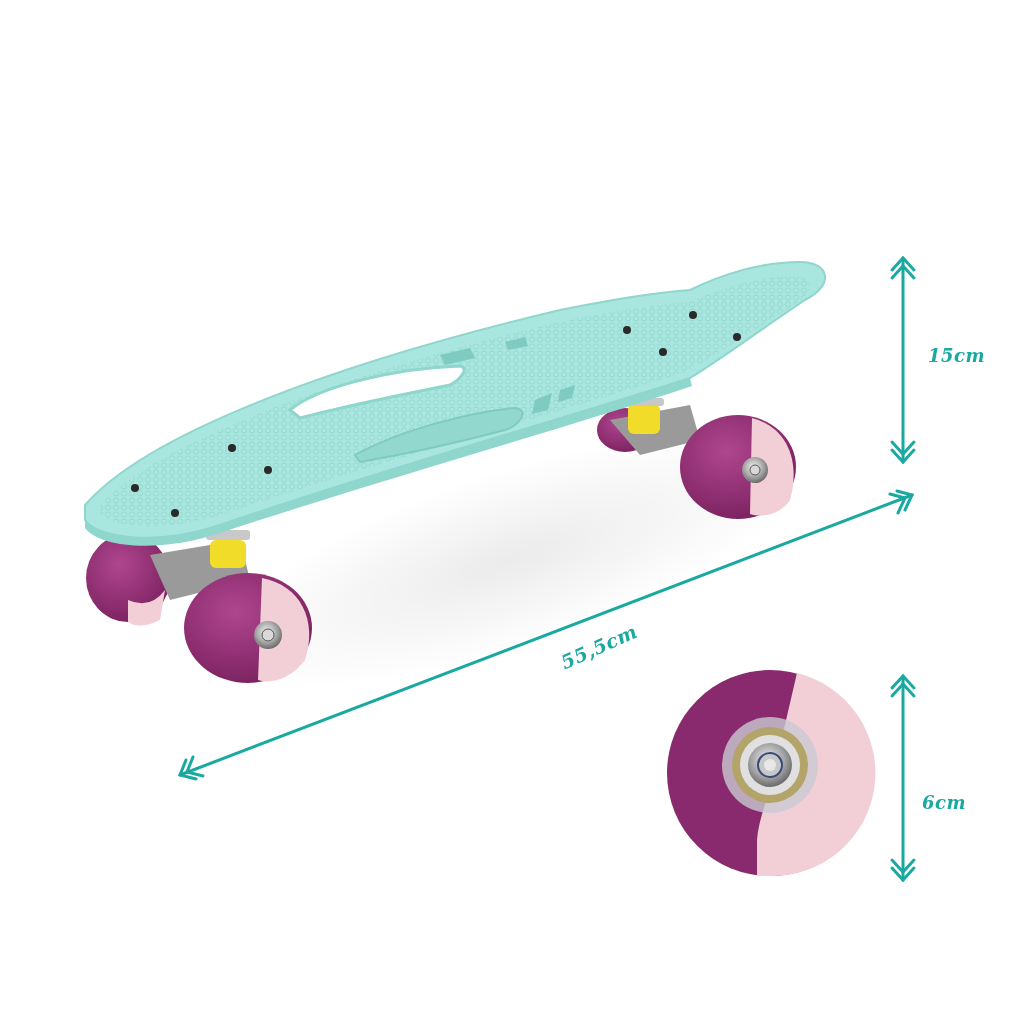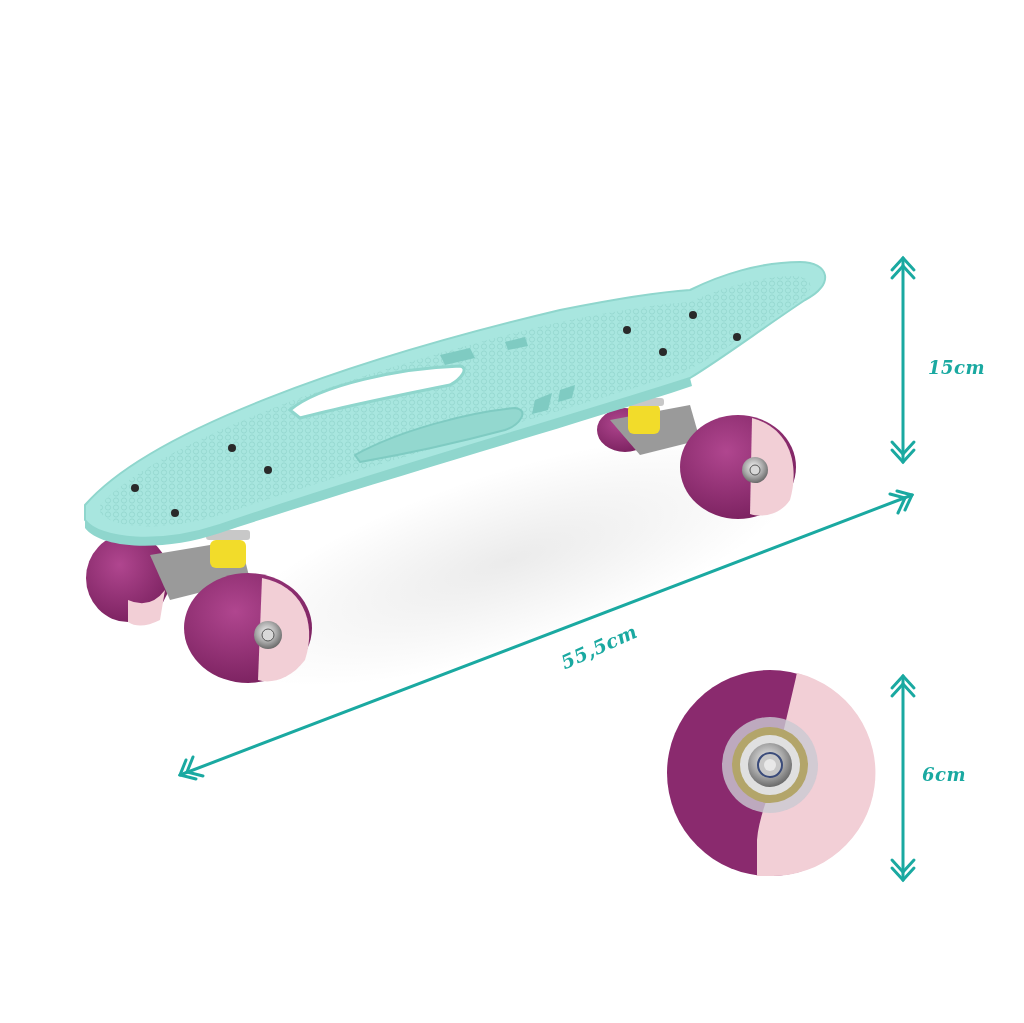--- a/index.html
+++ b/index.html
@@ -17,23 +17,23 @@
   }
   .dim-label {
     position: absolute;
     color: #1aa9a1;
     font-family: "DejaVu Serif", serif;
     font-style: italic;
     font-weight: bold;
     font-size: 18px;
     letter-spacing: 0.5px;
   }
-  .lbl-height { left: 928px; top: 357px; }
+  .lbl-height { left: 928px; top: 345px; }
   .lbl-length { left: 562px; top: 652px; transform: rotate(-24deg); transform-origin: left center; font-size: 19px; }
-  .lbl-wheel { left: 922px; top: 764px; }
+  .lbl-wheel { left: 922px; top: 792px; }
 </style>
 </head>
 <body>
 
 <div class="stage">
   <div class="shadow"></div>
 
   <svg width="1024" height="1023" viewBox="0 0 1024 1023" style="position:absolute;left:0;top:0">
     <defs>
       <pattern id="hex" width="8" height="7" patternUnits="userSpaceOnUse">

